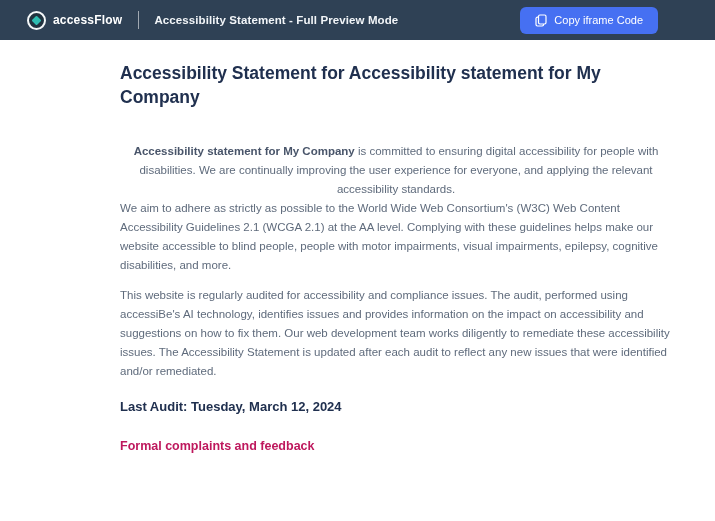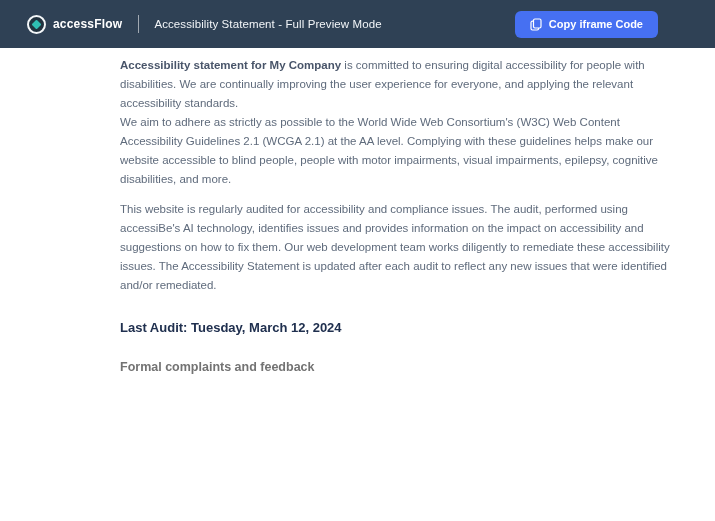--- a/index.html
+++ b/index.html
@@ -5,21 +5,21 @@
   * { box-sizing: border-box; margin: 0; padding: 0; }
   html, body {
     width: 715px; height: 521px;
     background: #ffffff;
     overflow: hidden;
     font-family: "Liberation Sans", sans-serif;
   }
 
   
   .appbar {
-    height: 48px;
+    height: 40px;
     background: #2f4155;
     display: flex;
     align-items: center;
     padding: 0 57px 0 27px;
   }
   .brand-wrap { display: flex; align-items: center; gap: 7px; }
   .logo {
     width: 19px; height: 19px;
     border-radius: 50%;
     background: #21323f;
@@ -40,33 +40,33 @@
     letter-spacing: 0.2px;
   }
   .appbar-divider {
     width: 1px; height: 18px;
     background: rgba(255,255,255,0.55);
     margin: 0 15px 0 16px;
   }
   .appbar-title {
     color: #f2f5f8;
     font-size: 11.5px;
-    font-weight: 400;
+    font-weight: 700;
     letter-spacing: 0.1px;
     text-align: right;
   }
   .appbar-spacer { flex: 1; }
   .copy-btn {
     display: flex; align-items: center; gap: 7px;
     background: #4670f2;
     border: none;
     color: #ffffff;
     font-family: "Liberation Sans", sans-serif;
     font-size: 11px;
-    font-weight: 700;
+    font-weight: 400;
     padding: 7px 15px;
     border-radius: 6px;
     cursor: pointer;
   }
   .copy-btn svg { display: block; }
 
   
   .page {
     width: 552px;
     margin-left: 120px;
@@ -80,33 +80,33 @@
   }
   .para {
     color: #5f6b7c;
     font-size: 11.5px;
     line-height: 19px;
   }
   .para b, .para strong {
     color: #49556a;
     font-weight: 700;
   }
-  .p-intro   { margin-top: 8px; }
+  .p-intro   { margin-top: 33px; text-align: center; }
   .p-wcag    { margin-top: 0; }
   .p-audit   { margin-top: 11px; }
 
   .last-audit {
-    margin-top: 25px;
+    margin-top: 18px;
     color: #20304f;
     font-size: 13px;
     font-weight: 700;
   }
   .feedback-heading {
     margin-top: 25px;
-    color: #737373;
+    color: #be185d;
     font-size: 12.5px;
     font-weight: 700;
   }
   .p-feedback { margin-top: 13px; }
 </style>
 </head>
 <body>
 
 <header class="appbar">
   <div class="brand-wrap">
@@ -124,20 +124,21 @@
         <rect x="3.5" y="1" width="7.5" height="9" rx="1.4" stroke="#ffffff" stroke-width="1.2"></rect>
         <path d="M3.5 3.2 H2.4 A1.4 1.4 0 0 0 1 4.6 V10.6 A1.4 1.4 0 0 0 2.4 12 H7.2 A1.4 1.4 0 0 0 8.6 10.6 V10" stroke="#ffffff" stroke-width="1.2" fill="none"></path>
       </svg>
     </span>
     <span>Copy iframe Code</span>
   </button>
 </header>
 
 <main class="page">
 
+  <h1 class="doc-title">Accessibility Statement for Accessibility statement for My Company</h1>
 
   <p class="para p-intro"><strong>Accessibility statement for My Company</strong><span> is committed to ensuring digital accessibility for people with disabilities. We are continually improving the user experience for everyone, and applying the relevant accessibility standards.</span></p>
 
   <p class="para p-wcag">We aim to adhere as strictly as possible to the World Wide Web Consortium's (W3C) Web Content Accessibility Guidelines 2.1 (WCGA 2.1) at the AA level. Complying with these guidelines helps make our website accessible to blind people, people with motor impairments, visual impairments, epilepsy, cognitive disabilities, and more.</p>
 
   <p class="para p-audit">This website is regularly audited for accessibility and compliance issues. The audit, performed using accessiBe's AI technology, identifies issues and provides information on the impact on accessibility and suggestions on how to fix them. Our web development team works diligently to remediate these accessibility issues. The Accessibility Statement is updated after each audit to reflect any new issues that were identified and/or remediated.</p>
 
   <h2 class="last-audit"><span>Last Audit:</span> <span>Tuesday, March 12, 2024</span></h2>
 
   <h3 class="feedback-heading">Formal complaints and feedback</h3>

